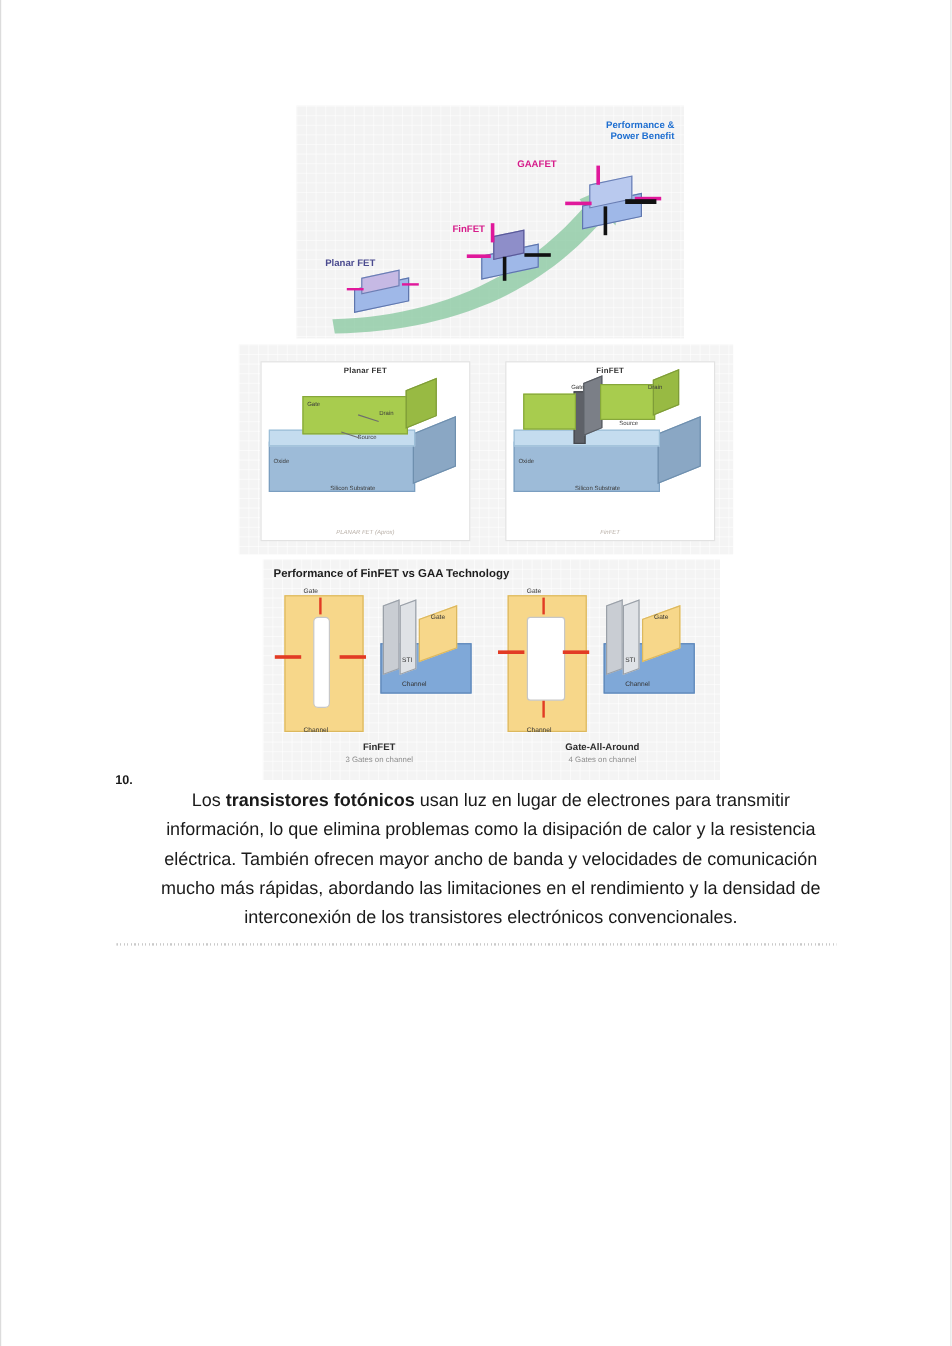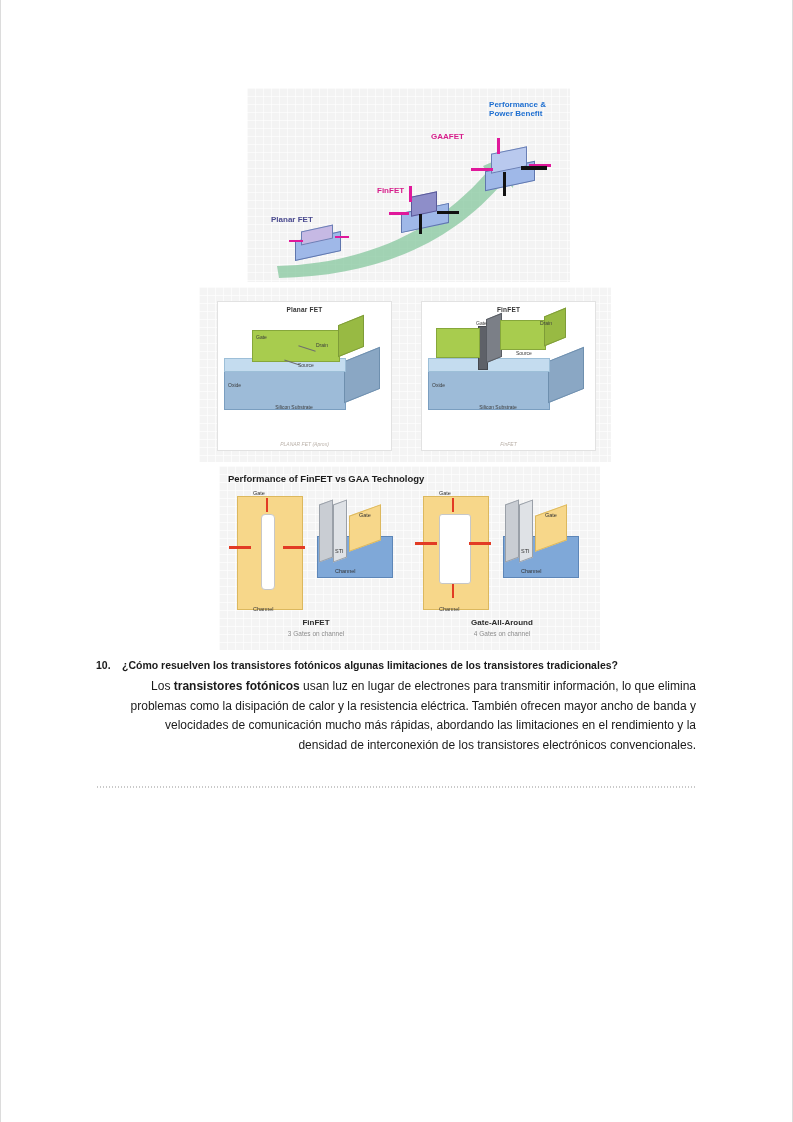--- a/index.html
+++ b/index.html
@@ -42,22 +42,23 @@
     left: 0; top: 0;
     width: 323px; height: 194px;
   }
   .fig1 .lbl {
     position: absolute;
     font-size: 8px;
     font-weight: bold;
     line-height: 1.15;
   }
   .lbl-perf {
-    right: 24px; top: 12px;
+    right: 8px; top: 12px;
     color: #1f6fd0;
+    text-align: right;
     font-size: 9px;
   }
   .lbl-gaafet { left: 184px; top: 44px; color: #d61c8a; font-size: 8px;}
   .lbl-finfet { left: 130px; top: 98px; color: #d61c8a; font-size: 6.5px;}
   .lbl-planar { left: 24px; top: 127px; color: #4b4b8f; font-size: 6px;}
 
   
   .tblock { position: absolute; }
   .tb-top {
     position:absolute;
@@ -197,45 +198,45 @@
     position:absolute;
     font-size:5.5px;
     color:#333;
     white-space:nowrap;
   }
 
   
   .qwrap {
     position: absolute;
     left: 96px;
-    top: 657px;
+    top: 642px;
     width: 600px;
   }
   .q-row { display: flex; }
   .q-num {
     width: 26px;
     flex: 0 0 26px;
     font-size: 10.5px;
     font-weight: bold;
     color: #1a1a1a;
     line-height: 1.55;
   }
   .q-body { flex: 1; }
   .q-title {
     font-size: 10.5px;
     font-weight: bold;
     color: #1a1a1a;
     line-height: 1.55;
   }
   .q-para {
-    font-size: 12px;
+    font-size: 15px;
     color: #1a1a1a;
     line-height: 1.62;
-    margin-top: 4px;
-    text-align: right;
+    margin-top: 14px;
+    text-align: center;
   }
   .q-para b { font-weight: bold; }
   .rule {
     position: absolute;
     left: 97px;
     top: 786px;
     width: 600px;
     height: 2px;
     background: repeating-linear-gradient(to right, #c9c9c9 0 1px, transparent 1px 3px);
   }
@@ -387,20 +388,19 @@
     <div class="cmp-caption left">FinFET</div>
     <div class="cmp-sub left">3 Gates on channel</div>
     <div class="cmp-caption right">Gate-All-Around</div>
     <div class="cmp-sub right">4 Gates on channel</div>
   </div>
 
   <div class="qwrap">
     <div class="q-row">
       <div class="q-num">10.</div>
       <div class="q-body">
-        <div class="q-title">¿Cómo resuelven los transistores fotónicos algunas limitaciones de los transistores tradicionales?</div>
         <div class="q-para"><span>Los </span><b>transistores fotónicos</b><span> usan luz en lugar de electrones para transmitir información, lo que elimina problemas como la disipación de calor y la resistencia eléctrica. También ofrecen mayor ancho de banda y velocidades de comunicación mucho más rápidas, abordando las limitaciones en el rendimiento y la densidad de interconexión de los transistores electrónicos convencionales.</span></div>
       </div>
     </div>
   </div>
 
   <div class="rule"></div>
 </div>
 
 </body></html>

